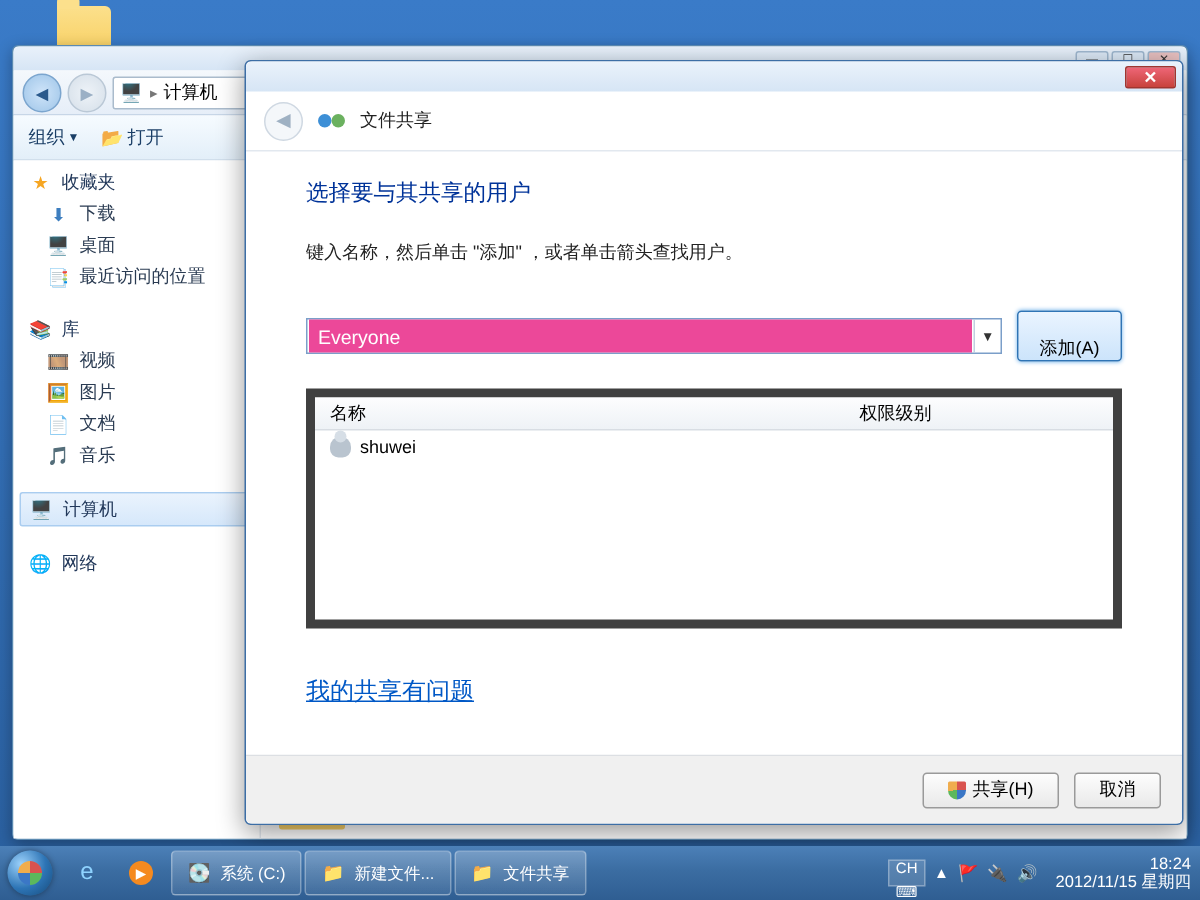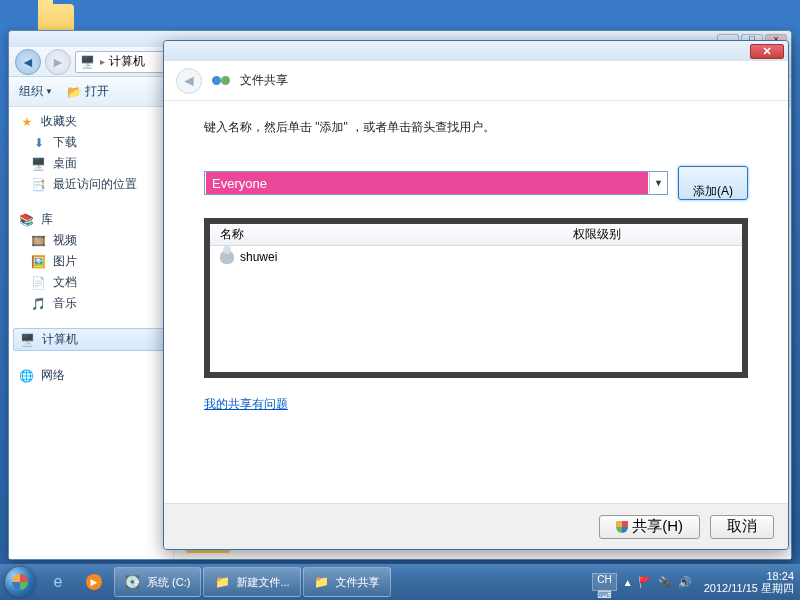--- a/index.html
+++ b/index.html
@@ -57,23 +57,23 @@
 .combo-input { flex:1; height:100%; border:none; outline:none; padding:0 6px; font-size:13px; background:#ec4899; color:#fff; margin:1px;}
 .combo-arrow { width:18px; height:100%; border-left:1px solid #c0d0e0; display:flex; align-items:center; justify-content:center; color:#333; font-size:9px;}
 .add-btn { height:24px; padding:16px 14px; background:linear-gradient(#eaf4ff,#cce4fb); border:1px solid #2f74b5; border-radius:3px; font-size:12px; color:#000; box-shadow:0 0 3px #6fb1ea;}
 .user-table { border:6px solid #404040; height:160px; background:#fff; font-size:12px;}
 .table-head { display:flex; background:linear-gradient(#fdfdfe,#eef2f6); border-bottom:1px solid #d8dde3; height:22px; align-items:center;}
 .col-name { flex:0 0 355px; padding-left:10px;}
 .col-perm { flex:1; padding-left:8px;}
 .table-row { display:flex; height:22px; align-items:center;}
 .user-ico { width:14px; height:14px; border-radius:50% 50% 40% 40%; background:#b9c4cf; margin-right:6px; position:relative;}
 .user-ico::before{content:''; position:absolute; top:-4px; left:3px; width:8px; height:8px; border-radius:50%; background:#d6dee6;}
-.help-link { color:#0058c6; text-decoration:underline; font-size:12px; margin-top:18px; align-self:flex-start;text-align:right;}
+.help-link { color:#0058c6; text-decoration:underline; font-size:16px; margin-top:32px; align-self:flex-start;text-align:right;}
 .dialog-footer { height:46px; background:#f0f0f0; border-top:1px solid #dcdfe3; display:flex; justify-content:flex-end; align-items:center; gap:10px; padding:0 14px; border-radius:0 0 4px 4px;}
-.btn { height:24px; padding:0 16px; background:linear-gradient(#fdfdfd,#e9e9e9); border:1px solid #9a9a9a; border-radius:3px; font-size:15px; display:flex; align-items:center; gap:4px;}
+.btn { height:24px; padding:0 16px; background:linear-gradient(#fdfdfd,#e9e9e9); border:1px solid #9a9a9a; border-radius:3px; font-size:12px; display:flex; align-items:center; gap:4px;}
 .shield { width:12px; height:12px; display:inline-block; background:conic-gradient(#d9534f 0 25%, #3b77c6 0 50%, #5cb85c 0 75%, #f0ad4e 0 100%); border-radius:1px 1px 50% 50%;}
 
 
 .taskbar { position:absolute; left:0; right:0; bottom:0; height:36px; background:linear-gradient(#4c80b8, #3b6da2 45%, #2f5e92); display:flex; align-items:center; padding-right:6px; font-size:11px; color:#fff;}
 .start { width:40px; height:36px; display:flex; align-items:center; justify-content:center;}
 .orb { width:30px; height:30px; border-radius:50%; background:radial-gradient(circle at 30% 30%, #9bd1fb, #2d74b5 55%, #164a7a); box-shadow:0 0 4px rgba(0,0,0,.4); position:relative;}
 .orb::before{content:''; position:absolute; inset:7px; border-radius:50%; background:conic-gradient(#d9534f 0 25%,#5cb85c 0 50%,#3b77c6 0 75%,#f0ad4e 0);}
 .pin { width:36px; height:30px; display:flex; align-items:center; justify-content:center; border-radius:3px;}
 .task-item { height:30px; padding:0 10px; margin-left:2px; background:linear-gradient(rgba(255,255,255,.25),rgba(255,255,255,.08)); border:1px solid rgba(255,255,255,.3); border-radius:3px; display:flex; align-items:center; gap:6px; color:#fff;}
 .tray { margin-left:auto; display:flex; align-items:center; gap:6px; color:#fff;}
@@ -184,20 +184,21 @@
 <div class="dialog">
   <div class="dialog-titlebar">
     <div class="close-btn">✕</div>
   </div>
   <div class="dialog-header">
     <div class="back-arrow">◄</div>
     <span class="share-icon"></span>
     <span class="dialog-header-title">文件共享</span>
   </div>
   <div class="dialog-body">
+    <div class="h1">选择要与其共享的用户</div>
     <div class="instr">键入名称，然后单击 "添加" ，或者单击箭头查找用户。</div>
     <div class="input-row">
       <div class="combo">
         <input class="combo-input" value="Everyone" style="">
         <div class="combo-arrow">▼</div>
       </div>
       <button class="add-btn">添加(A)</button>
     </div>
     <div class="user-table">
       <div class="table-head">

